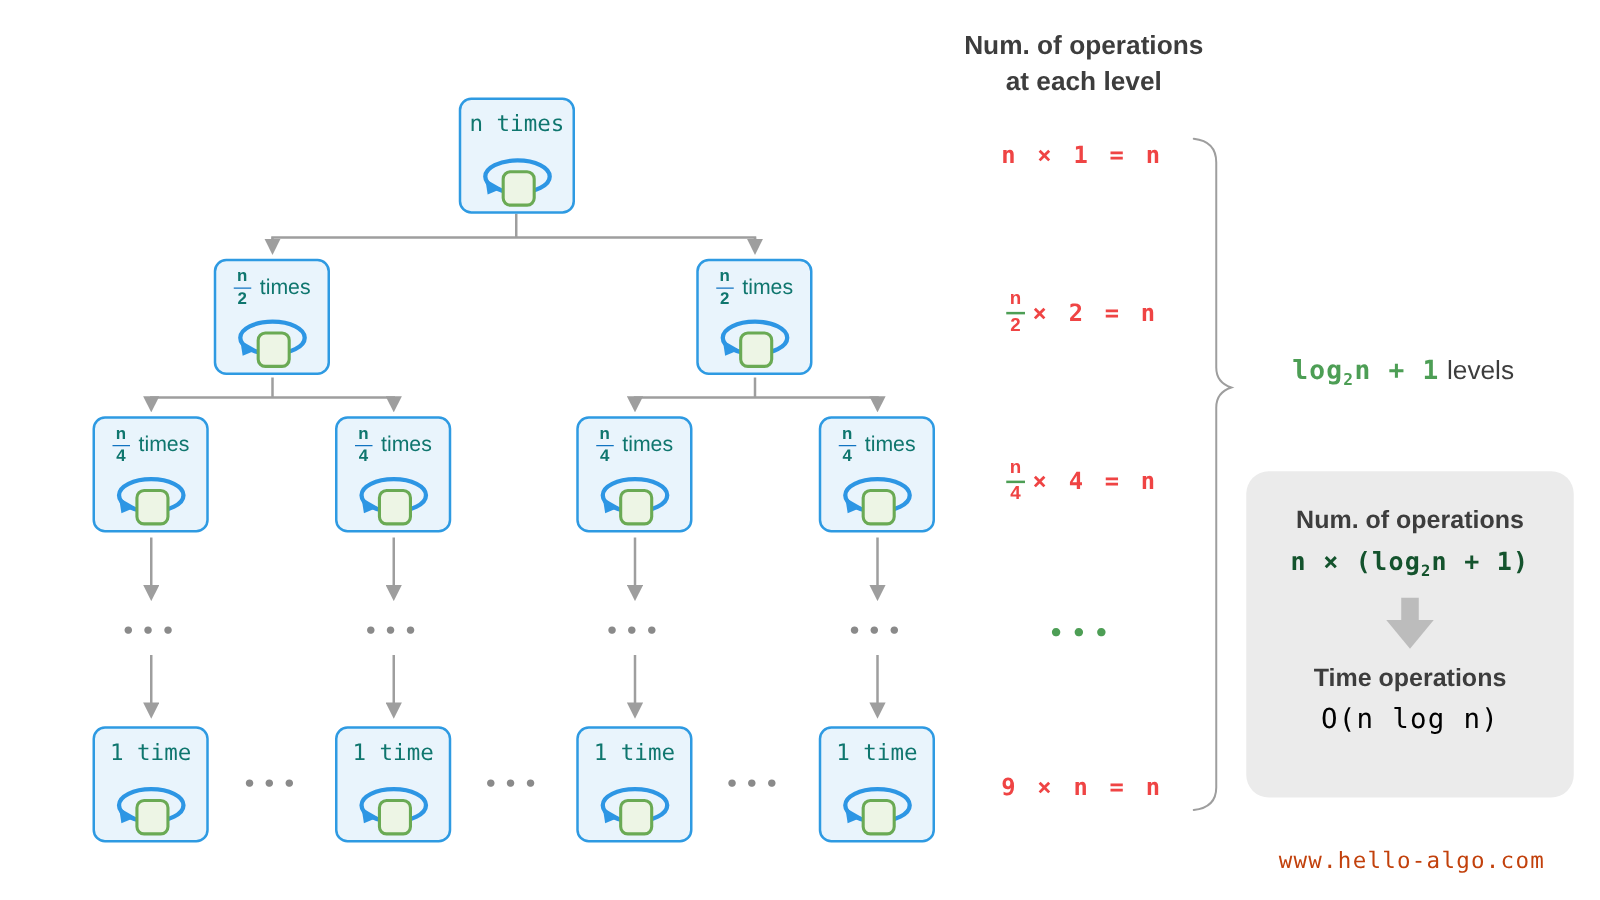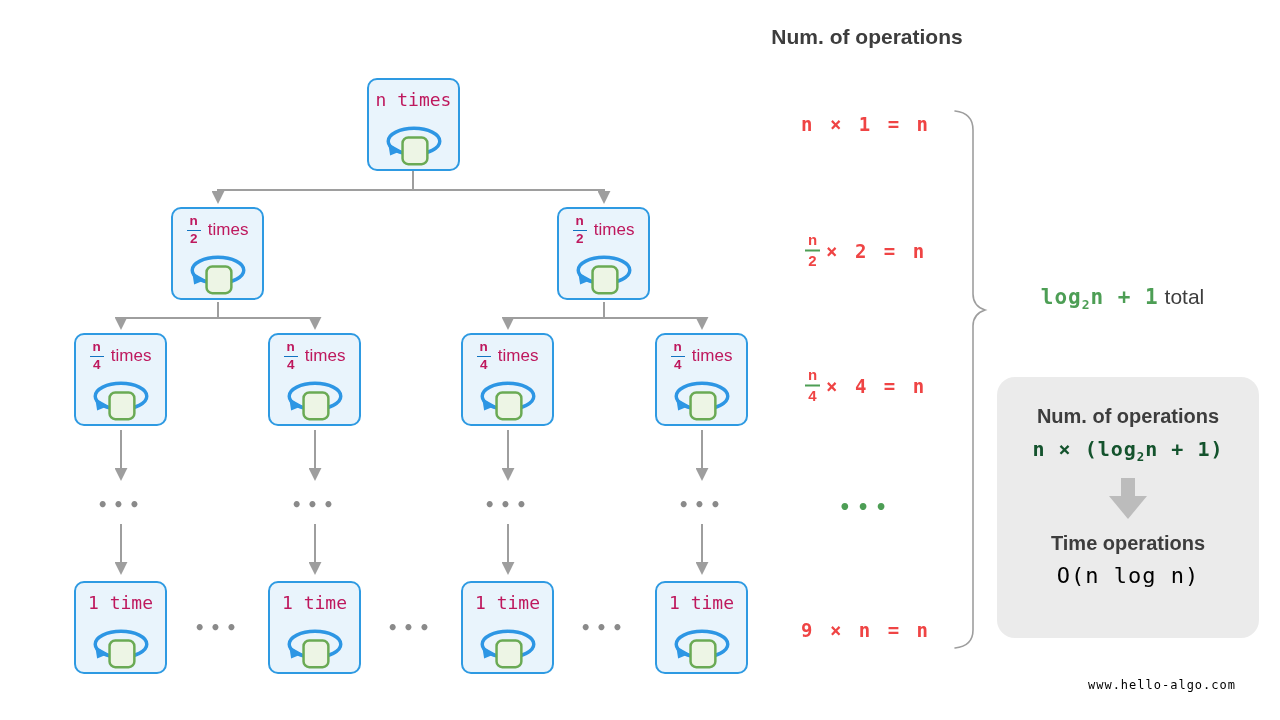--- a/index.html
+++ b/index.html
@@ -5,21 +5,21 @@
   html,body{margin:0;padding:0;}
   body{width:1280px;height:720px;background:#ffffff;position:relative;overflow:hidden;
        font-family:"Liberation Sans",sans-serif;}
   .abs{position:absolute;}
 
   
   .node{position:absolute;width:93px;height:93px;box-sizing:border-box;
         border:2.5px solid #2e9ae2;border-radius:10px;background:#e9f4fc;
         display:flex;flex-direction:column;align-items:center;}
   .node-label{margin-top:9px;font-family:"DejaVu Sans Mono",monospace;font-size:18px;
-        color:#be185d;display:flex;align-items:center;gap:7px;white-space:nowrap;}
+        color:#0f766e;display:flex;align-items:center;gap:7px;white-space:nowrap;}
   .node-label.fr{margin-top:5px;font-family:"Liberation Sans",sans-serif;font-size:17px;font-weight:500;}
   .nf{display:flex;flex-direction:column;align-items:center;font-size:13.5px;font-weight:bold;line-height:1.08;}
   .nf .nf-num{border-bottom:1.6px solid #1173c1;padding:0 3px 1px;}
   .nf .nf-den{padding-top:1px;}
   .loop{position:absolute;bottom:2px;left:50%;transform:translateX(-50%);}
 
   #n-root{left:367px;top:78px}
   #n-l2a{left:171px;top:207px} #n-l2b{left:557px;top:207px}
   #n-l3a{left:74px;top:333px}  #n-l3b{left:268px;top:333px}
   #n-l3c{left:461px;top:333px} #n-l3d{left:655px;top:333px}
@@ -58,21 +58,21 @@
   .sb-title{font-size:20px;font-weight:bold;color:#3d3d3d;}
   .sb-formula{margin-top:9px;font-family:"DejaVu Sans Mono",monospace;font-size:20px;
         font-weight:bold;color:#14532d;letter-spacing:1px;}
   .sb-formula sub{font-size:0.62em;}
   .sb-arrow{margin:14px 0 12px 0;}
   .sb-result{margin-top:8px;font-family:"DejaVu Sans Mono",monospace;font-size:22px;
         font-weight:normal;color:#000000;letter-spacing:1px;}
 
   
   #watermark{position:absolute;right:44px;top:678px;font-family:"DejaVu Sans Mono",monospace;
-        font-size:12px;color:#000000;letter-spacing:1px;}
+        font-size:18px;color:#c2410c;letter-spacing:1px;}
 </style>
 </head>
 <body>
 
 <svg class="abs" width="1000" height="720" style="left:0;top:0">
   <defs>
     <marker id="ah" viewBox="0 0 10 10" refX="7" refY="5" markerWidth="6.5" markerHeight="6.5" orient="auto">
       <path d="M0,0 L10,5 L0,10 z" fill="#9e9e9e"></path>
     </marker>
   </defs>
@@ -240,20 +240,21 @@
 <span class="dots" style="left:315px;top:505px">•••</span>
 <span class="dots" style="left:508px;top:505px">•••</span>
 <span class="dots" style="left:702px;top:505px">•••</span>
 <span class="dots" style="left:218px;top:628px">•••</span>
 <span class="dots" style="left:411px;top:628px">•••</span>
 <span class="dots" style="left:604px;top:628px">•••</span>
 <span class="dots green" style="left:866px;top:507px">•••</span>
 
 <div class="col-header">
   <div>Num. of operations</div>
+  <div>at each level</div>
 </div>
 
 <div class="formula" id="f1">n × 1 = n</div>
 
 <div class="formula" id="f2">
   <span class="f-frac">
     <span class="f-num">n</span>
     <span class="f-den">2</span>
   </span>
   <span>× 2 = n</span>
@@ -264,21 +265,21 @@
     <span class="f-num">n</span>
     <span class="f-den">4</span>
   </span>
   <span>× 4 = n</span>
 </div>
 
 <div class="formula" id="f4">9 × n = n</div>
 
 <div id="levels-note">
   <div>
-    <span class="mono-green"><span>log</span><sub>2</sub><span>n + 1</span></span><span> total</span>
+    <span class="mono-green"><span>log</span><sub>2</sub><span>n + 1</span></span><span> levels</span>
   </div>
 </div>
 
 <div id="summary-box">
   <div class="sb-title">Num. of operations</div>
   <div class="sb-formula"><span>n × (log</span><sub>2</sub><span>n + 1)</span></div>
   <svg class="sb-arrow" width="42" height="42" viewBox="0 0 42 42">
     <rect x="14" y="0" width="14" height="19" fill="#bcbcbc"></rect>
     <polygon points="2,18 40,18 21,41" fill="#bcbcbc"></polygon>
   </svg>

